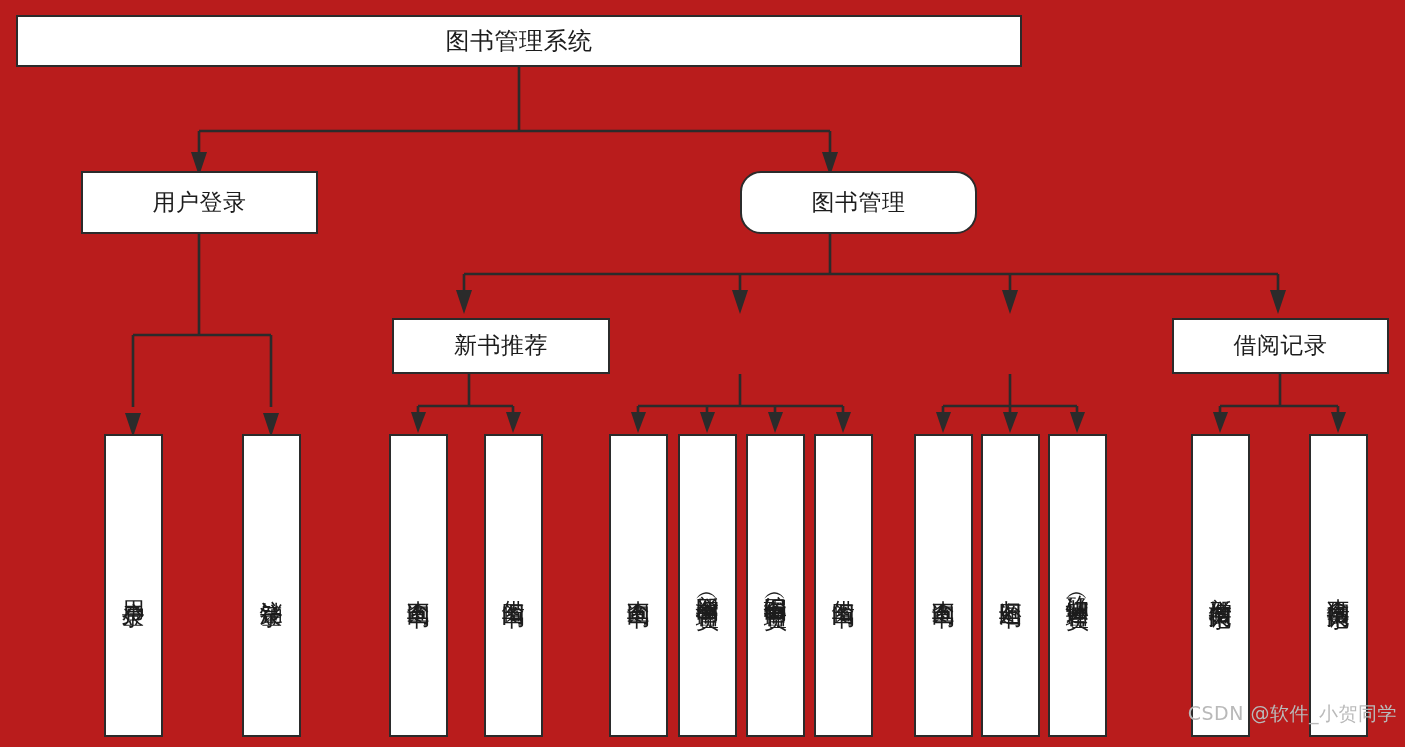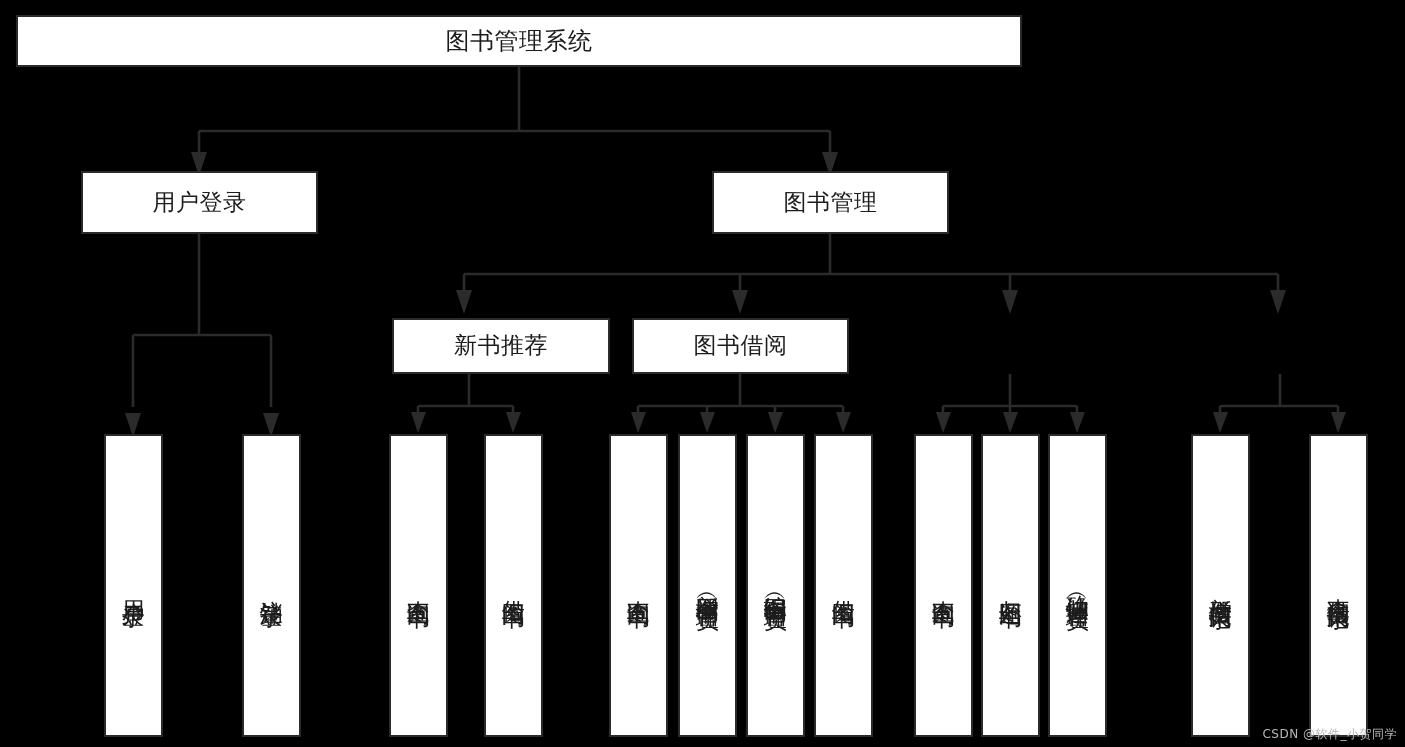--- a/index.html
+++ b/index.html
@@ -9,21 +9,21 @@
     background: #ffffff;
   }
   body {
     font-family: "DejaVu Sans", "Liberation Sans", sans-serif;
     color: #1a1a1a;
   }
   #diagram-root {
     position: relative;
     width: 1405px;
     height: 747px;
-    background: #000000;
+    background: #b91c1c;
     overflow: hidden;
   }
   #wires {
     position: absolute;
     left: 0;
     top: 0;
     width: 1405px;
     height: 747px;
     pointer-events: none;
   }
@@ -59,22 +59,22 @@
   }
   .node.v .vlabel {
     writing-mode: vertical-rl;
     text-orientation: upright;
     white-space: nowrap;
     display: block;
   }
   .watermark {
     position: absolute;
     right: 8px;
-    bottom: 4px;
-    font-size: 12px;
+    bottom: 20px;
+    font-size: 19px;
     color: #b9b9b9;
     letter-spacing: 0.5px;
     z-index: 3;
     white-space: nowrap;
     font-family: "DejaVu Sans", "Liberation Sans", sans-serif;
     margin-left: 24px;
   }
 </style>
 </head>
 <body>
@@ -159,29 +159,29 @@
     </g>
   </svg>
 
   <div class="node h root" style="left:16px; top:15px; width:1006px; height:52px;">
     <span>图书管理系统</span>
   </div>
 
   <div class="node h" style="left:81px; top:171px; width:237px; height:63px;">
     <span>用户登录</span>
   </div>
-  <div class="node h" style="left:712px; top:171px; width:237px; height:63px;">
+  <div class="node h" style="left:740px; top:171px; width:237px; height:63px;border-radius:21px;">
     <span>图书管理</span>
   </div>
 
   <div class="node h" style="left:360px; top:318px; width:218px; height:56px;margin-left:32px;">
     <span>新书推荐</span>
   </div>
-  <div class="node h" style="left:632px; top:318px; width:217px; height:56px;">
-    <span>图书借阅</span>
+  <div class="node h" style="left:1172px; top:318px; width:217px; height:56px;">
+    <span>借阅记录</span>
   </div>
 
   <div class="node v" style="left:104px; top:434px; width:59px; height:303px;">
     <span class="vlabel">用户登录</span>
   </div>
   <div class="node v" style="left:242px; top:434px; width:59px; height:303px;">
     <span class="vlabel">注销登录</span>
   </div>
 
   <div class="node v" style="left:389px; top:434px; width:59px; height:303px;">

